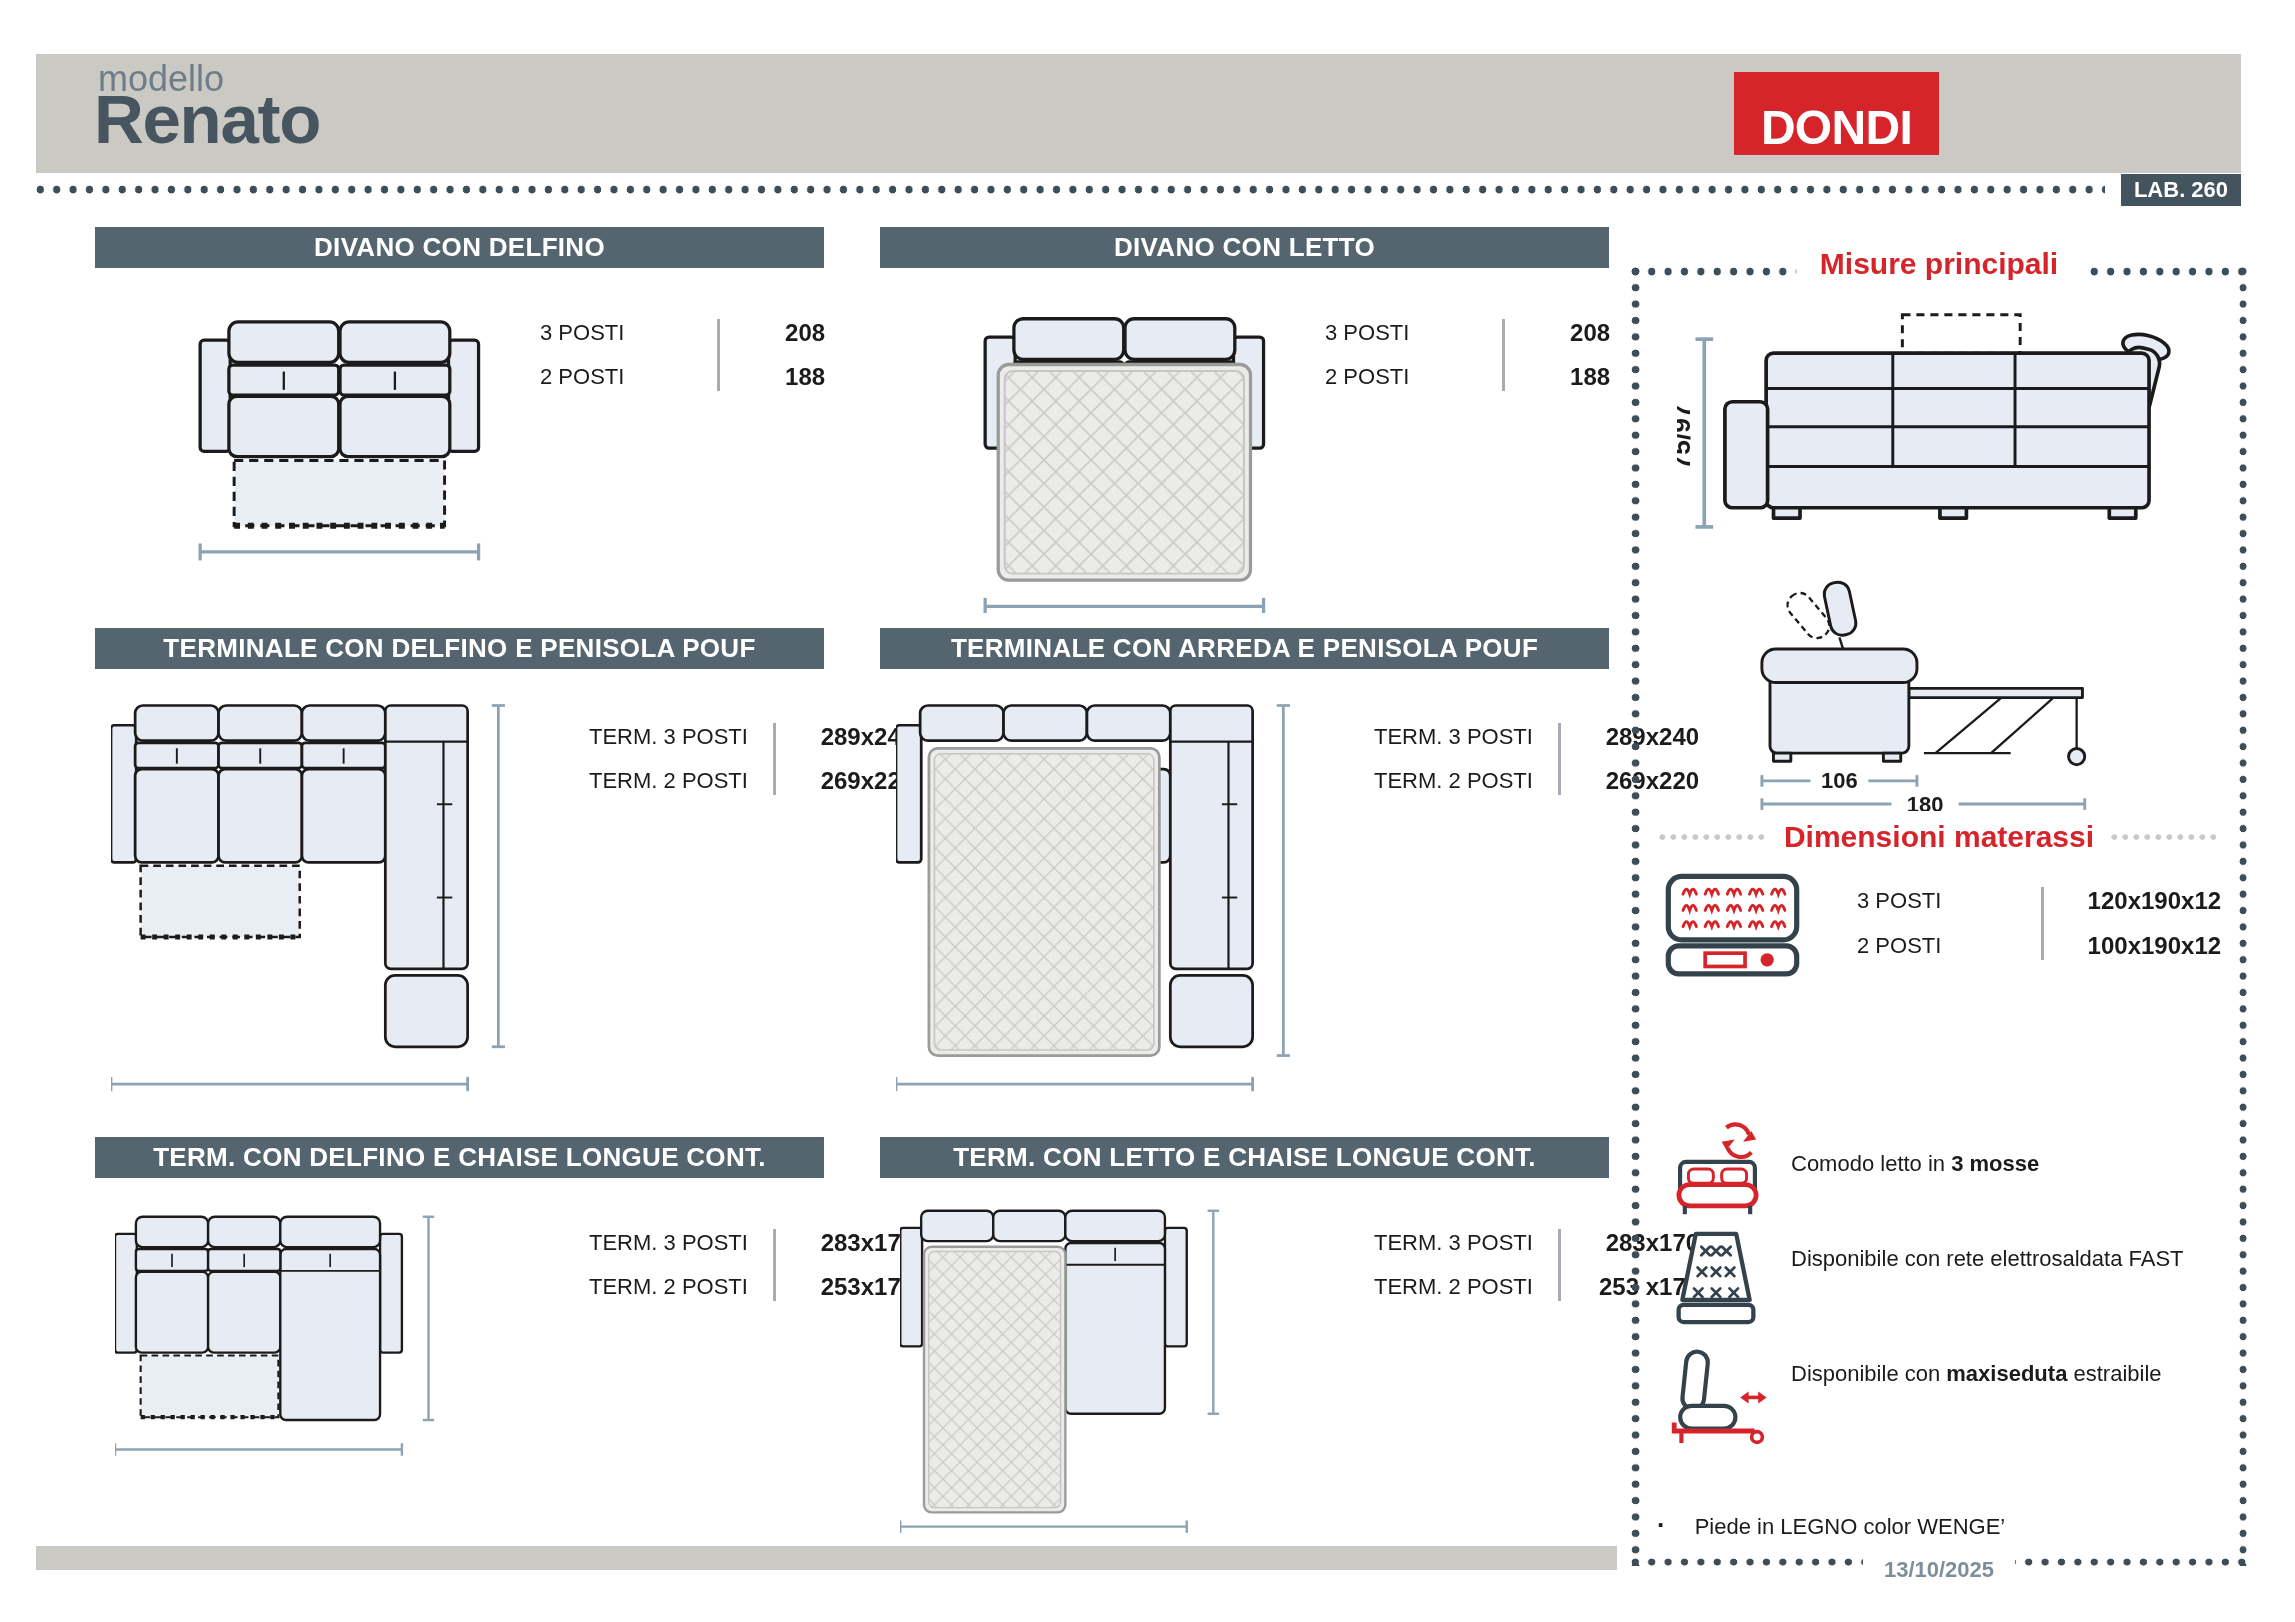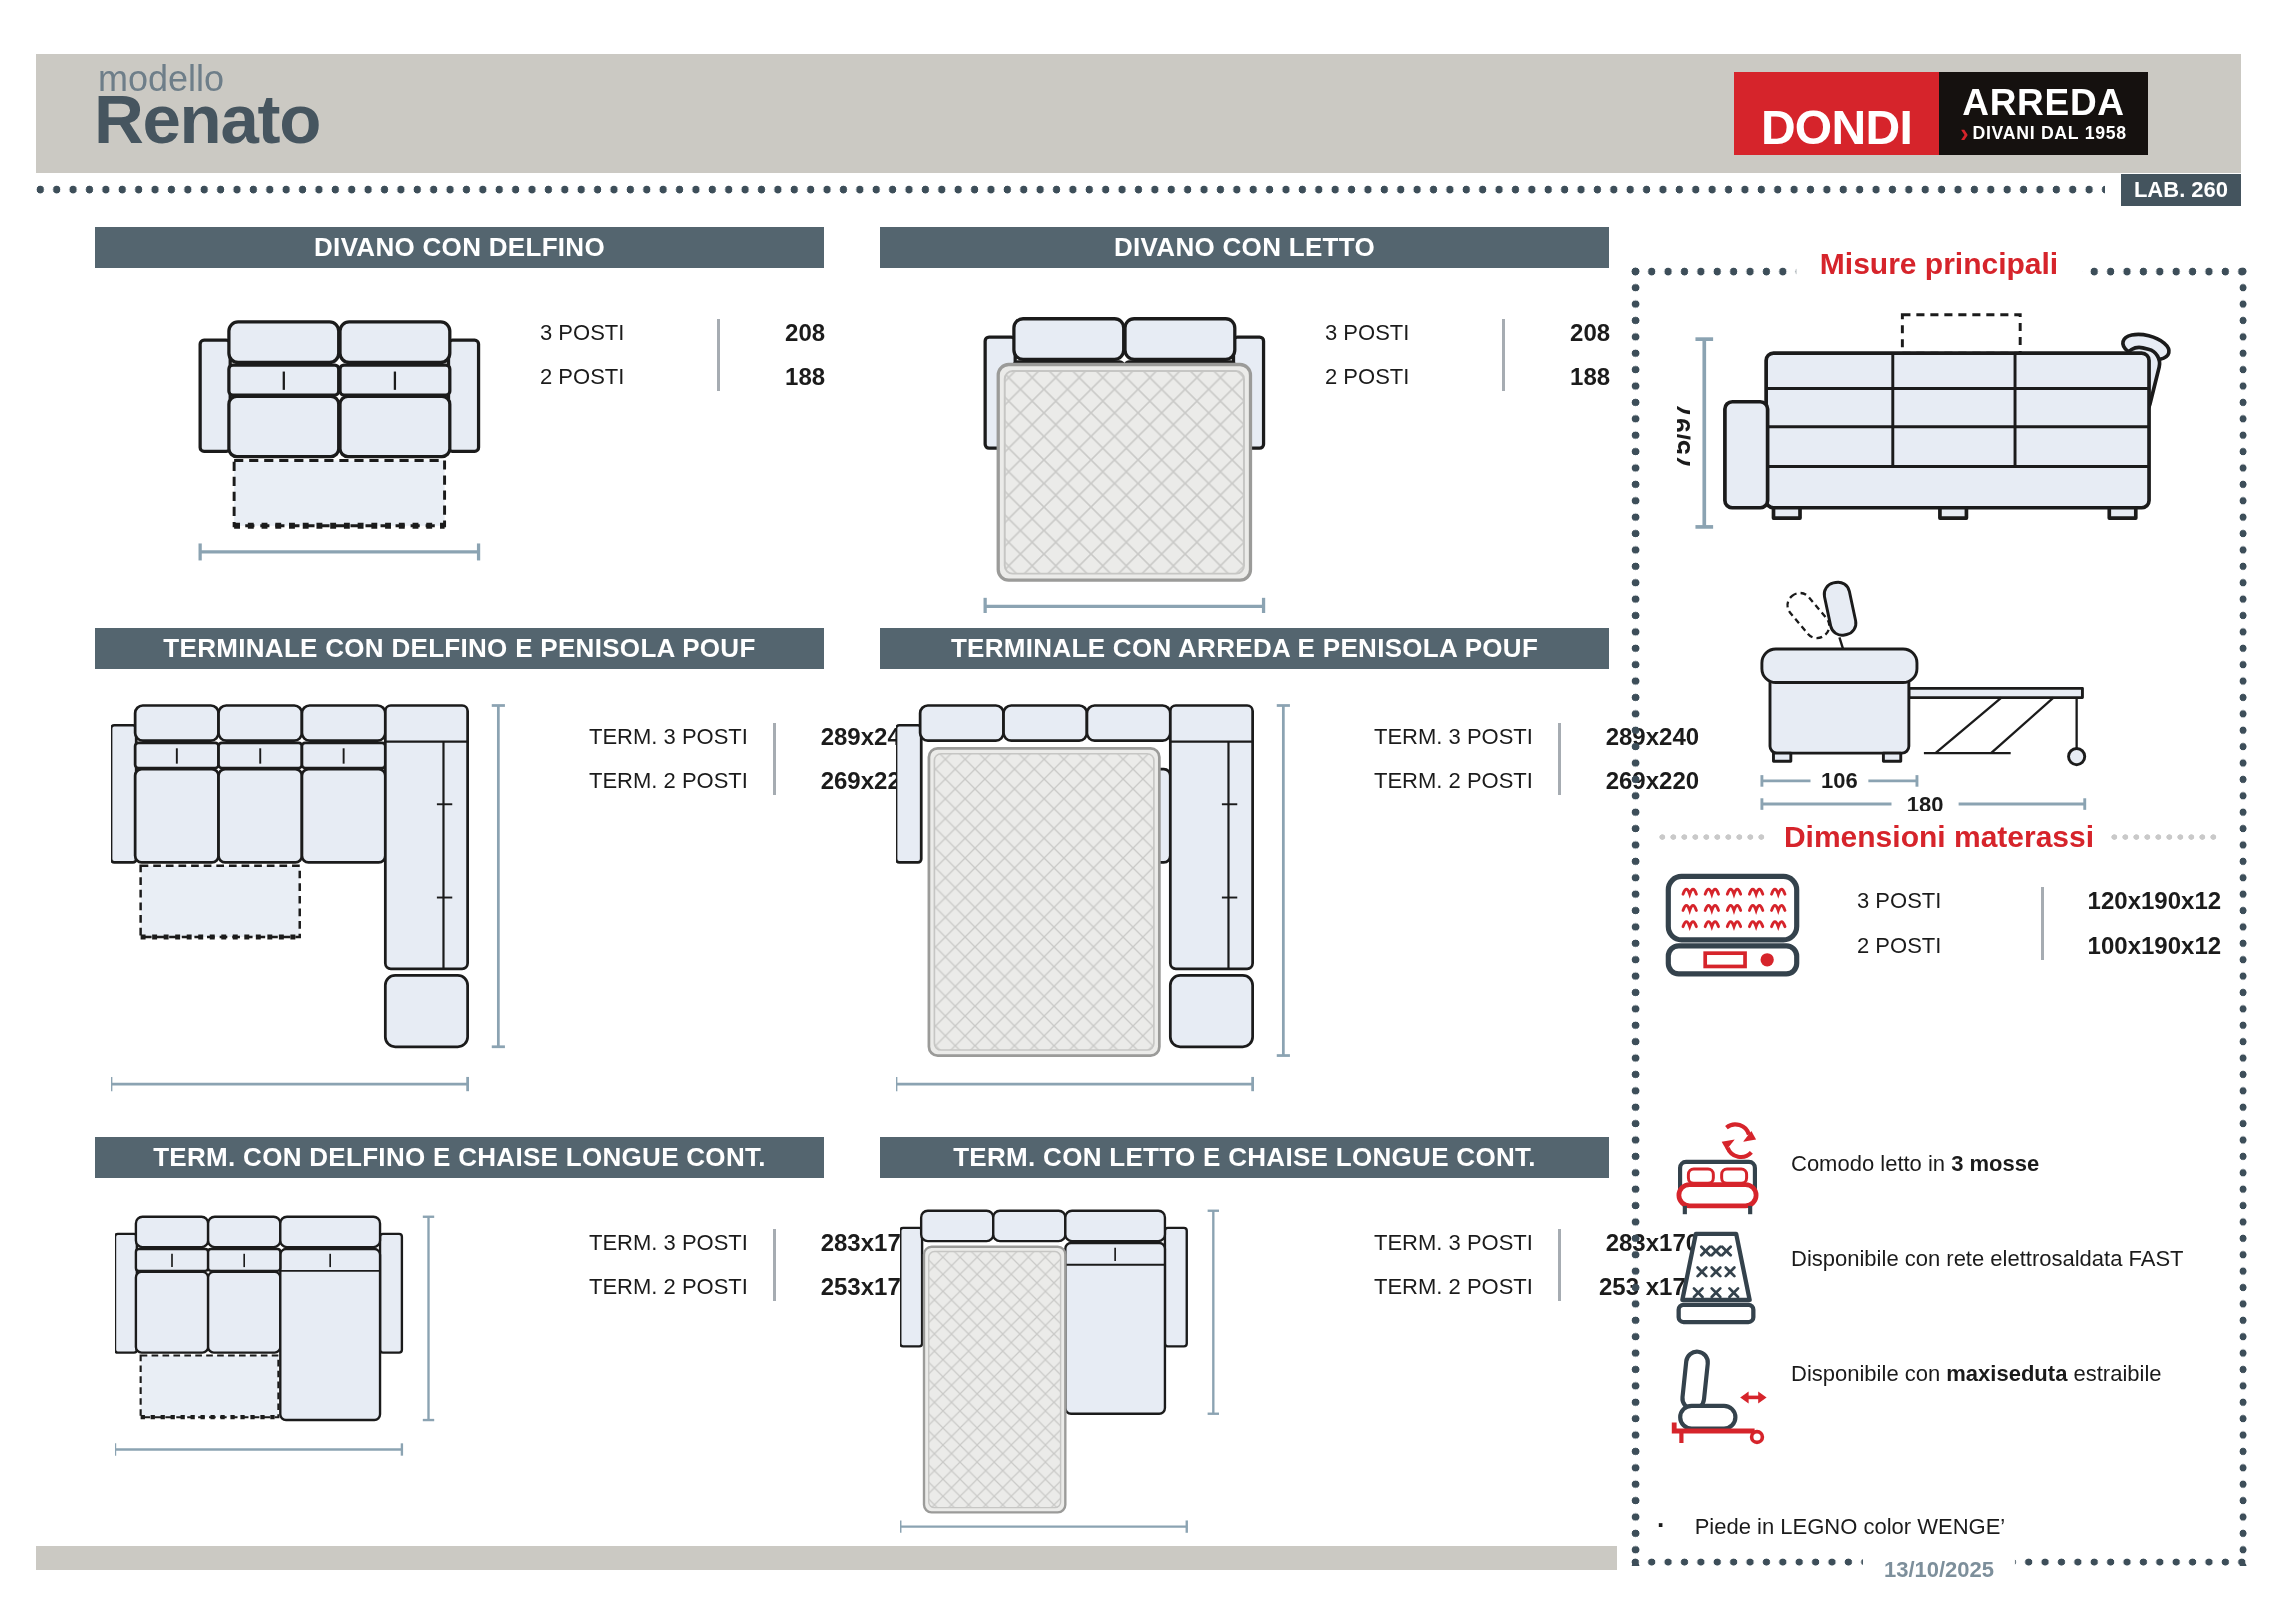--- a/index.html
+++ b/index.html
@@ -87,27 +87,20 @@
 </svg>
 
 <div class="band">
   <div class="modello">modello</div>
   <div class="renato">Renato</div>
 </div>
 <div class="logo">
   <div class="logo-red">
       <span>DONDI</span>
     </div>
-  <div class="logo-black">
-    <span class="arreda">ARREDA</span>
-    <span class="tag">
-      <span class="chev">›</span>
-      <span class="tagtxt">DIVANI DAL 1958</span>
-    </span>
-  </div>
 </div>
 <div class="lab">LAB. 260</div>
 <div class="dotline-h abs" style="left:36px;top:185px;width:2069px"></div>
 
 <section class="sec" style="left:95px;top:227px">
   <div class="bar">DIVANO CON DELFINO</div>
   <svg class="diag" style="left:79px;top:75px;width:366px;height:262px" viewBox="0 0 560 400">
     <g transform="translate(40,30)">
       <rect class="dsh" x="52" y="212" width="322" height="100"></rect>
       <line class="dtb" x1="52" y1="312" x2="374" y2="312"></line>

